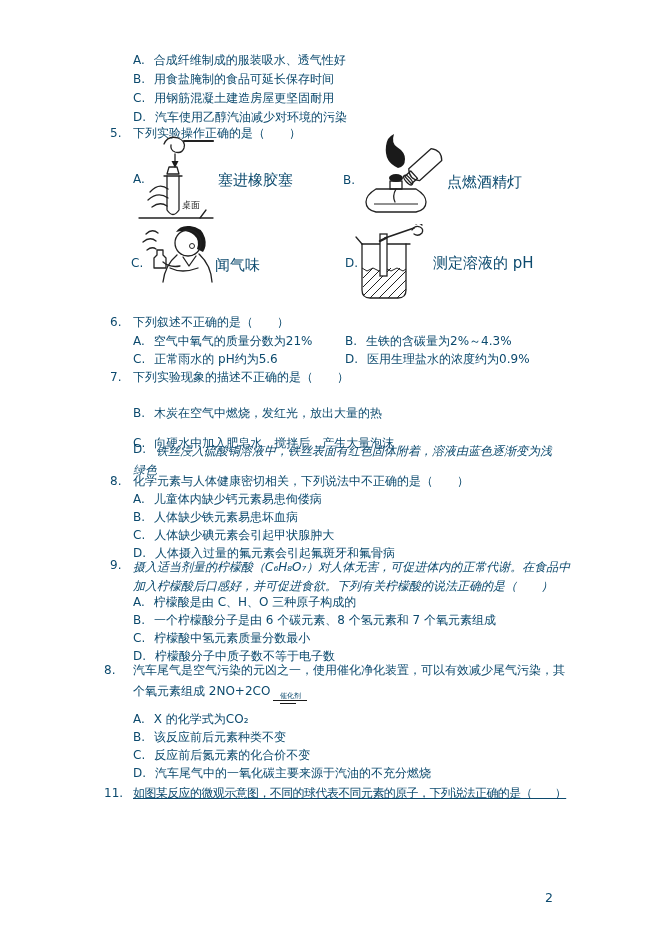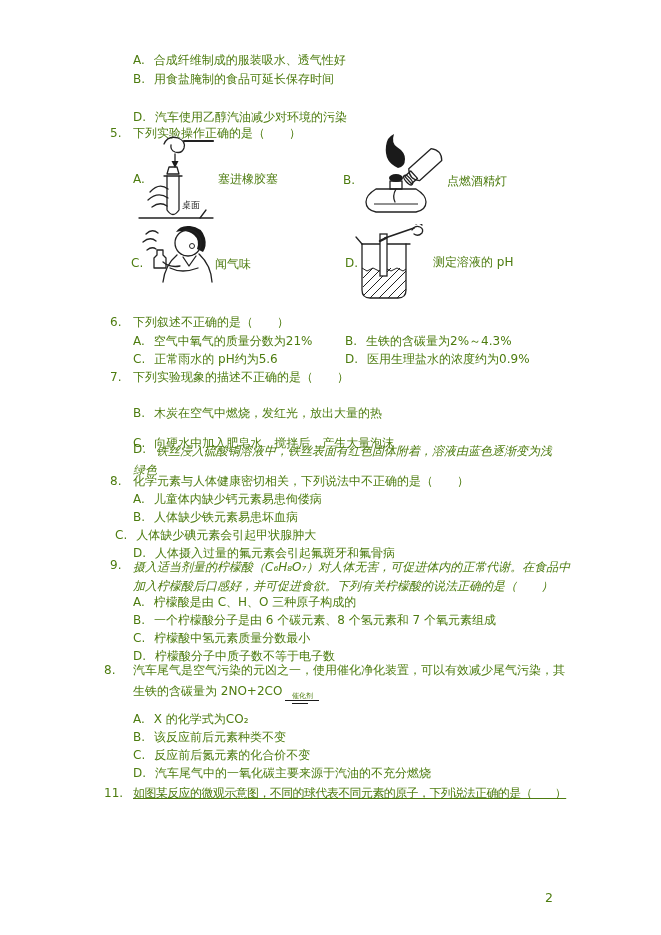--- a/index.html
+++ b/index.html
@@ -3,47 +3,48 @@
 <meta charset="utf-8">
 <style>
   html,body{margin:0;padding:0;background:#e8e8e8;}
   .page{
     position:relative;
     width:661px;height:935px;
     margin:0 auto;
     background:#ffffff;
     font-family:"DejaVu Sans","Liberation Sans",sans-serif;
     font-size:12px;
-    color:#4d7c0f;
+    color:#0c4a6e;
     overflow:hidden;
   }
   .ln{position:absolute;white-space:nowrap;line-height:15px;}
   .wrapblk{position:absolute;line-height:18.5px;white-space:normal;word-break:break-all;font-style:italic;}
   .lbl{display:inline-block;margin-right:9px;}
   .tight{letter-spacing:-0.6px;text-decoration:underline;}
-  .cap{position:absolute;white-space:nowrap;font-size:12px;}
+  .cap{position:absolute;white-space:nowrap;font-size:15px;}
   .figlbl{position:absolute;white-space:nowrap;}
   svg{position:absolute;}
   svg .sk{stroke:#222;stroke-width:1.3;fill:none;stroke-linecap:round;stroke-linejoin:round;}
   svg .thin{stroke:#222;stroke-width:1;fill:none;}
   svg .fill{fill:#1a1a1a;stroke:none;}
   svg text{fill:#1a1a1a;stroke:none;font-family:"DejaVu Sans",sans-serif;}
   .cat-arrow{display:inline-flex;flex-direction:column;align-items:center;vertical-align:-3px;margin:0 3px;}
   .cat-text{font-style:normal;font-size:7px;line-height:8px;letter-spacing:0;}
   .cat-line{width:34px;height:3px;border-top:1.2px solid #1a1a1a;position:relative;}
   .cat-line::after{content:"";position:absolute;left:7px;top:2px;width:16px;border-top:1px solid #1a1a1a;}
   .pageno{position:absolute;font-size:12.5px;}
 </style>
 </head>
 <body>
 
 <div class="page">
 
   <div class="ln" style="left:133px;top:53px"><span class="lbl">A.</span><span>合成纤维制成的服装吸水、透气性好</span></div>
   <div class="ln" style="left:133px;top:72px"><span class="lbl">B.</span><span>用食盐腌制的食品可延长保存时间</span></div>
+  <div class="ln" style="left:133px;top:91px"><span class="lbl">C.</span><span>用钢筋混凝土建造房屋更坚固耐用</span></div>
   <div class="ln" style="left:133px;top:110px"><span class="lbl">D.</span><span>汽车使用乙醇汽油减少对环境的污染</span></div>
 
   <div class="ln" style="left:110px;top:126px">5.</div>
   <div class="ln" style="left:133px;top:126px">下列实验操作正确的是（　　）</div>
 
   <div class="figlbl" style="left:133px;top:172px">A.</div>
   <svg style="left:136px;top:132px" width="80" height="94" viewBox="0 0 80 94">
     <line class="sk" x1="3" y1="86" x2="77" y2="86"></line>
     <line class="sk" x1="64" y1="86" x2="70" y2="78"></line>
     <text x="46" y="76" font-size="9">桌面</text>
@@ -119,34 +120,34 @@
   <div class="ln" style="left:133px;top:370px">下列实验现象的描述不正确的是（　　）</div>
   <div class="ln" style="left:133px;top:406px"><span class="lbl">B.</span><span>木炭在空气中燃烧，发红光，放出大量的热</span></div>
   <div class="ln" style="left:133px;top:436px"><span class="lbl">C.</span><span>向硬水中加入肥皂水，搅拌后，产生大量泡沫</span></div>
   <div class="ln" style="left:133px;top:442px">D.</div>
   <div class="wrapblk" style="left:133px;top:442px;width:430px;text-indent:23px">铁丝浸入硫酸铜溶液中，铁丝表面有红色固体附着，溶液由蓝色逐渐变为浅绿色</div>
 
   <div class="ln" style="left:110px;top:474px">8.</div>
   <div class="ln" style="left:133px;top:474px">化学元素与人体健康密切相关，下列说法中不正确的是（　　）</div>
   <div class="ln" style="left:133px;top:492px"><span class="lbl">A.</span><span>儿童体内缺少钙元素易患佝偻病</span></div>
   <div class="ln" style="left:133px;top:510px"><span class="lbl">B.</span><span>人体缺少铁元素易患坏血病</span></div>
-  <div class="ln" style="left:115px;top:528px"><span class="lbl">C.</span><span>人体缺少碘元素会引起甲状腺肿大</span></div>
+  <div class="ln" style="left:133px;top:528px"><span class="lbl">C.</span><span>人体缺少碘元素会引起甲状腺肿大</span></div>
   <div class="ln" style="left:133px;top:546px"><span class="lbl">D.</span><span>人体摄入过量的氟元素会引起氟斑牙和氟骨病</span></div>
 
   <div class="ln" style="left:110px;top:558px">9.</div>
   <div class="wrapblk" style="left:133px;top:558px;width:442px">摄入适当剂量的柠檬酸（C₆H₈O₇）对人体无害，可促进体内的正常代谢。在食品中加入柠檬酸后口感好，并可促进食欲。下列有关柠檬酸的说法正确的是（　　）</div>
   <div class="ln" style="left:133px;top:595px"><span class="lbl">A.</span><span>柠檬酸是由 C、H、O 三种原子构成的</span></div>
   <div class="ln" style="left:133px;top:613px"><span class="lbl">B.</span><span>一个柠檬酸分子是由 6 个碳元素、8 个氢元素和 7 个氧元素组成</span></div>
   <div class="ln" style="left:133px;top:631px"><span class="lbl">C.</span><span>柠檬酸中氢元素质量分数最小</span></div>
   <div class="ln" style="left:133px;top:649px"><span class="lbl">D.</span><span>柠檬酸分子中质子数不等于电子数</span></div>
 
   <div class="ln" style="left:104px;top:663px">8.</div>
   <div class="ln" style="left:133px;top:663px">汽车尾气是空气污染的元凶之一，使用催化净化装置，可以有效减少尾气污染，其</div>
   <div class="ln" style="left:133px;top:684px">
-    <span>生铁的含碳量为 2NO+2CO</span><span class="cat-arrow">
+    <span>个氧元素组成 2NO+2CO</span><span class="cat-arrow">
         <i class="cat-text">催化剂</i>
         <i class="cat-line"></i>
       </span>
   </div>
   <div class="ln" style="left:133px;top:712px"><span class="lbl">A.</span><span>X 的化学式为CO₂</span></div>
   <div class="ln" style="left:133px;top:730px"><span class="lbl">B.</span><span>该反应前后元素种类不变</span></div>
   <div class="ln" style="left:133px;top:748px"><span class="lbl">C.</span><span>反应前后氮元素的化合价不变</span></div>
   <div class="ln" style="left:133px;top:766px"><span class="lbl">D.</span><span>汽车尾气中的一氧化碳主要来源于汽油的不充分燃烧</span></div>
 
   <div class="ln" style="left:104px;top:786px">11.</div>

